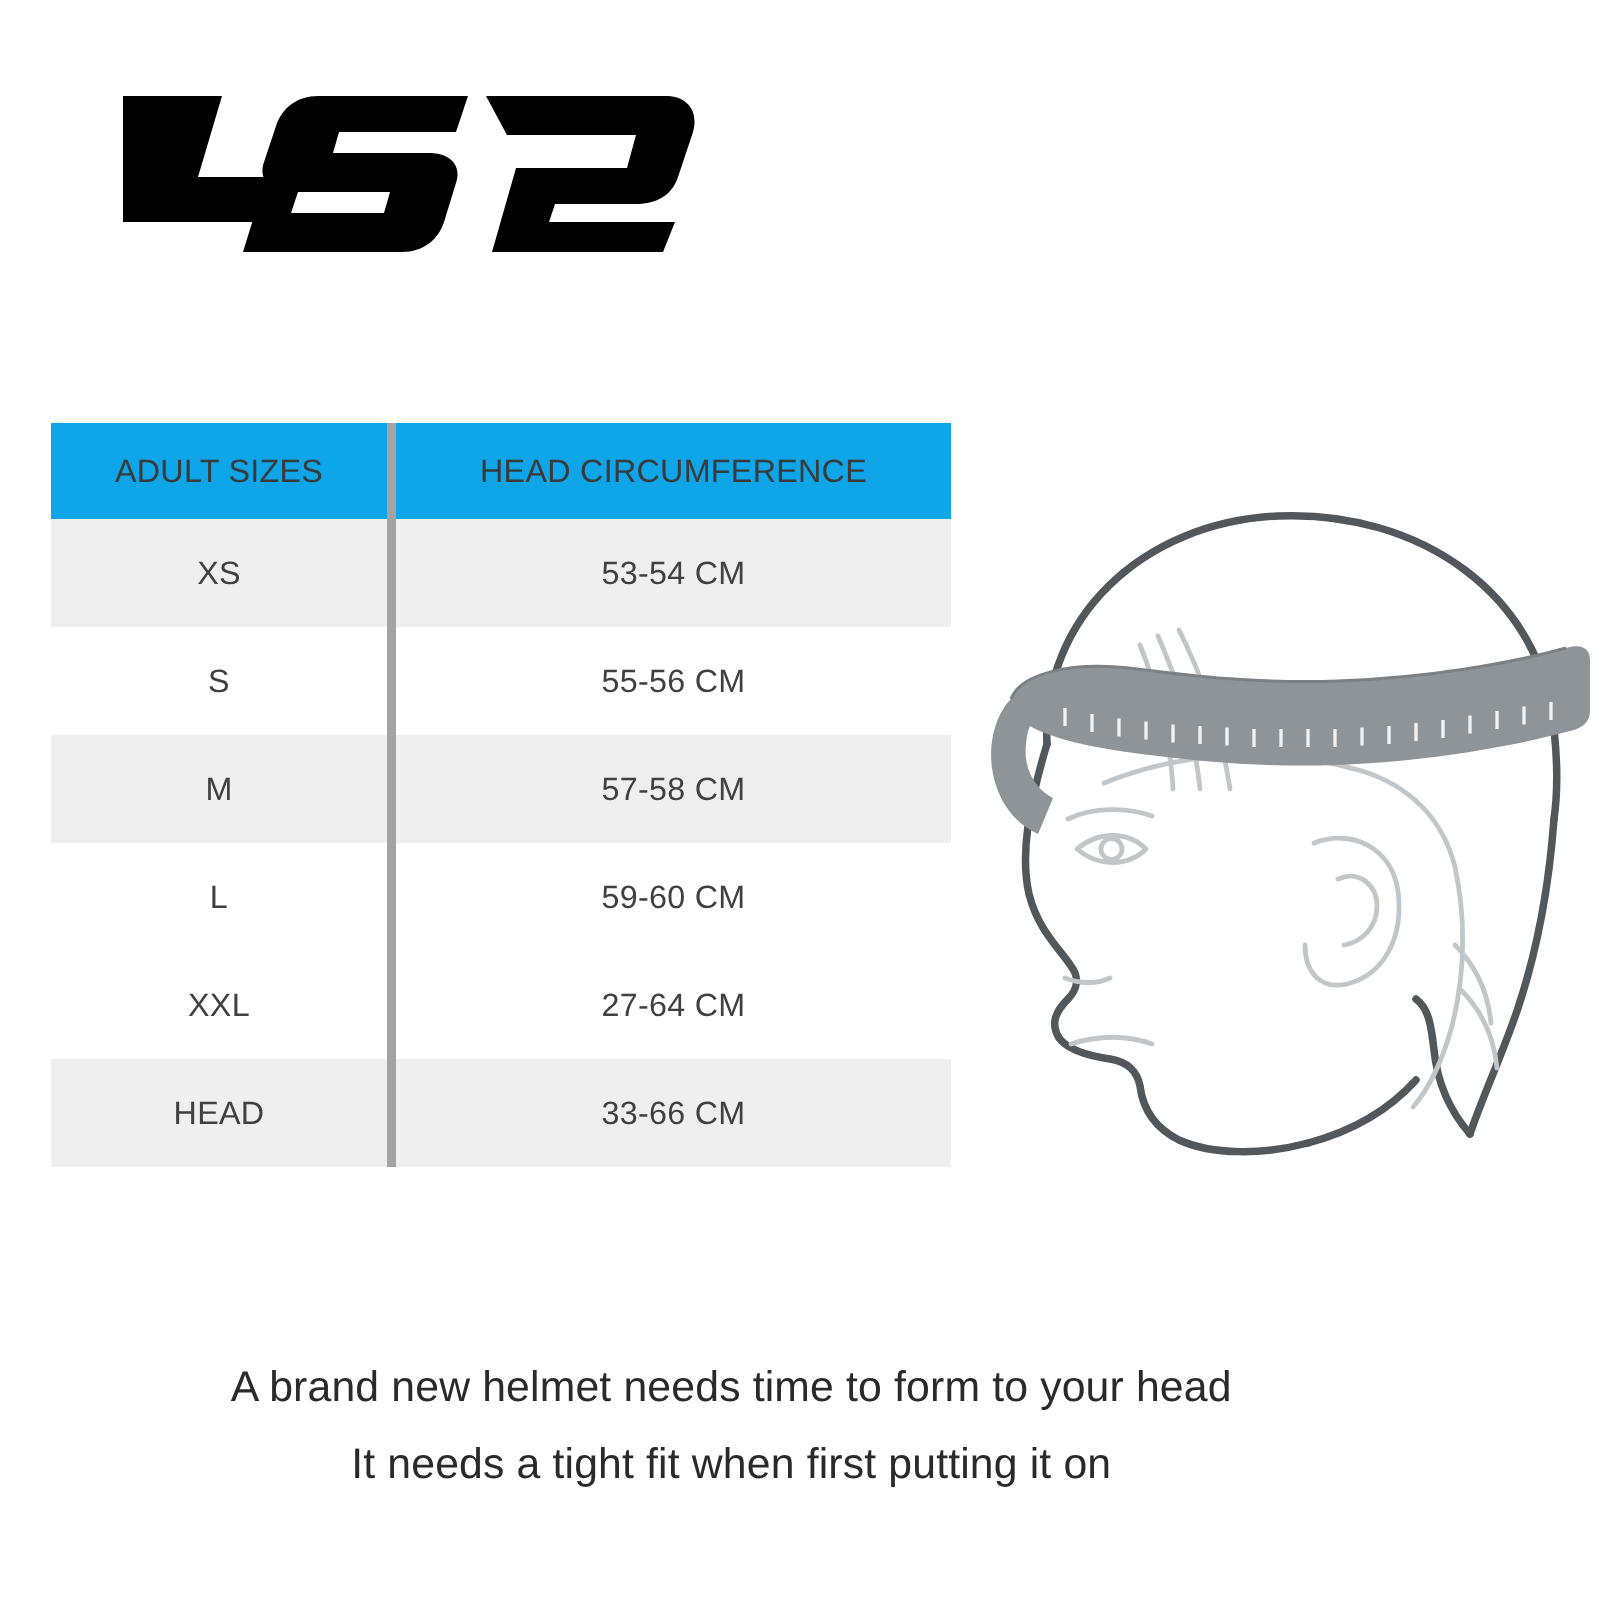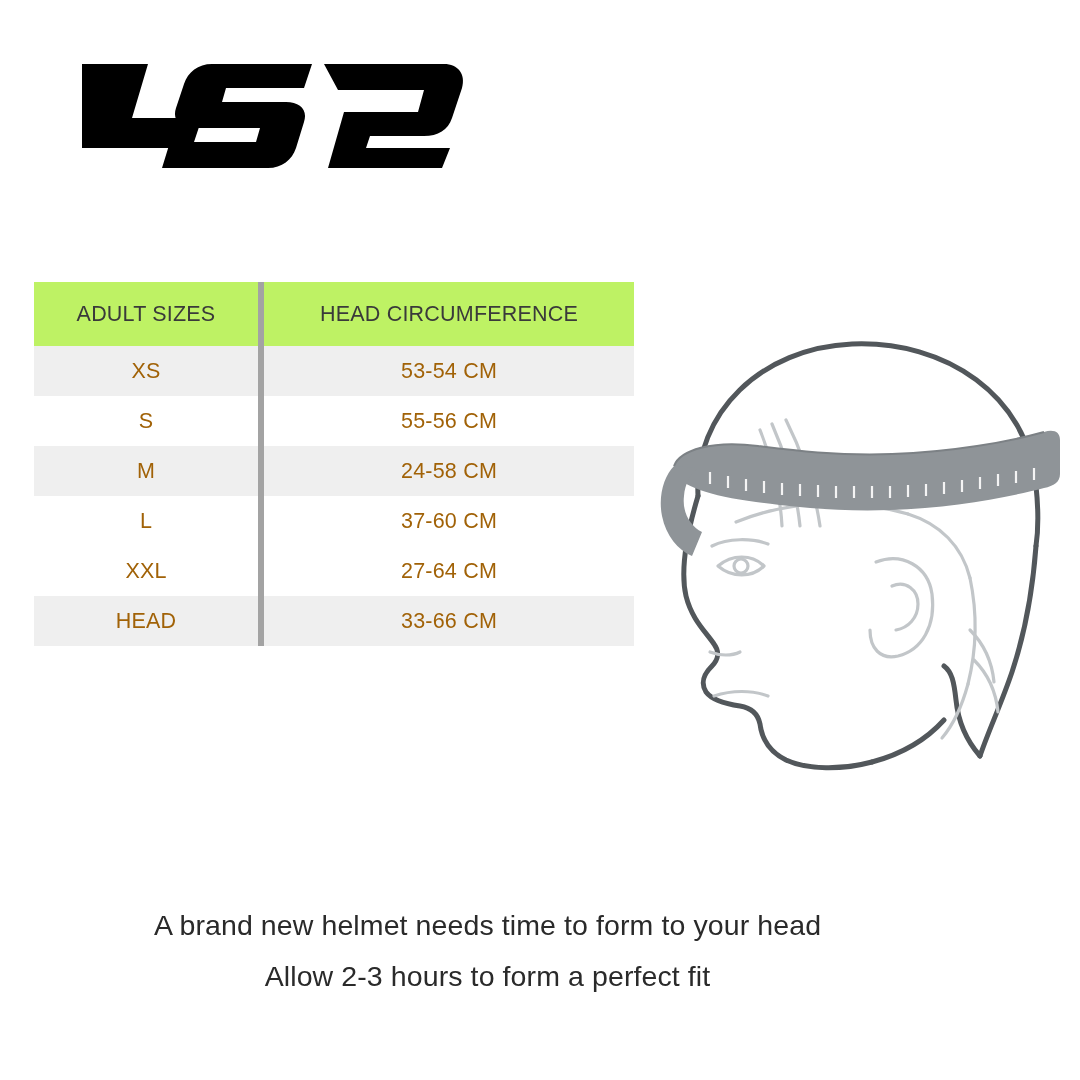--- a/index.html
+++ b/index.html
@@ -41,31 +41,31 @@
     left: 34px;
     top: 282px;
     width: 600px;
     border-collapse: collapse;
     table-layout: fixed;
   }
   #size-table th, #size-table td {
     text-align: center;
     font-weight: normal;
     font-size: 21.5px;
-    color: #a16207;
-    height: 50px;
+    color: #404040;
+    height: 72px;
     padding: 0;
     vertical-align: middle;
     letter-spacing: 0.2px;
   }
   #size-table col.c1 { width: 227px; }
   #size-table col.c2 { width: 373px; }
   #size-table thead th {
     font-size: 21.5px;
-    background: #bef264;
+    background: #0ea5e9;
     color: #3a3a3a;
     height: 64px;
   }
   #size-table tbody tr.odd td { background: #efefef; }
   #size-table tbody tr.even td { background: #ffffff; }
   
   #size-table th.col-div, #size-table td.col-div {
     border-left: 6px solid #a3a3a3;
   }
   #size-table thead th.head-sizes,
@@ -142,25 +142,25 @@
     <tr class="odd">
       <td>XS</td>
       <td class="col-div">53-54 CM</td>
     </tr>
     <tr class="even">
       <td>S</td>
       <td class="col-div">55-56 CM</td>
     </tr>
     <tr class="odd">
       <td>M</td>
-      <td class="col-div">24-58 CM</td>
+      <td class="col-div">57-58 CM</td>
     </tr>
     <tr class="even">
       <td>L</td>
-      <td class="col-div">37-60 CM</td>
+      <td class="col-div">59-60 CM</td>
     </tr>
     <tr class="even">
       <td>XXL</td>
       <td class="col-div">27-64 CM</td>
     </tr>
     <tr class="odd">
       <td>HEAD</td>
       <td class="col-div">33-66 CM</td>
     </tr>
   </tbody>
@@ -235,14 +235,14 @@
         <line x1="394" y1="168" x2="394" y2="180"></line>
       </g>
 
       <path d="M34 166 C24 176 18 196 22 216 C26 236 38 250 52 256 L62 232 C50 226 42 212 44 196 C45 184 50 174 58 168 Z" fill="#8f9498"></path>
     </g>
   </svg>
 </div>
 
 <div id="footer-note">
   <div class="line">A brand new helmet needs time to form to your head</div>
-  <div class="line">Allow 2-3 hours to form a perfect fit</div>
+  <div class="line">It needs a tight fit when first putting it on</div>
 </div>
 
 </body></html>

